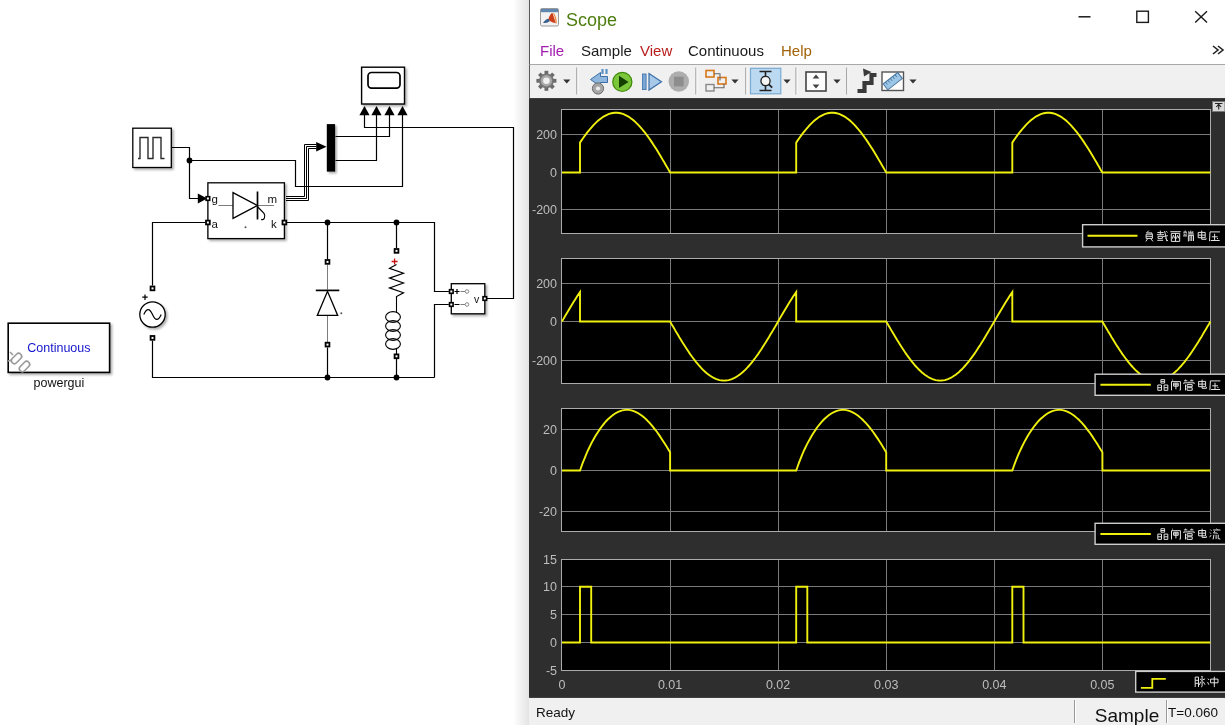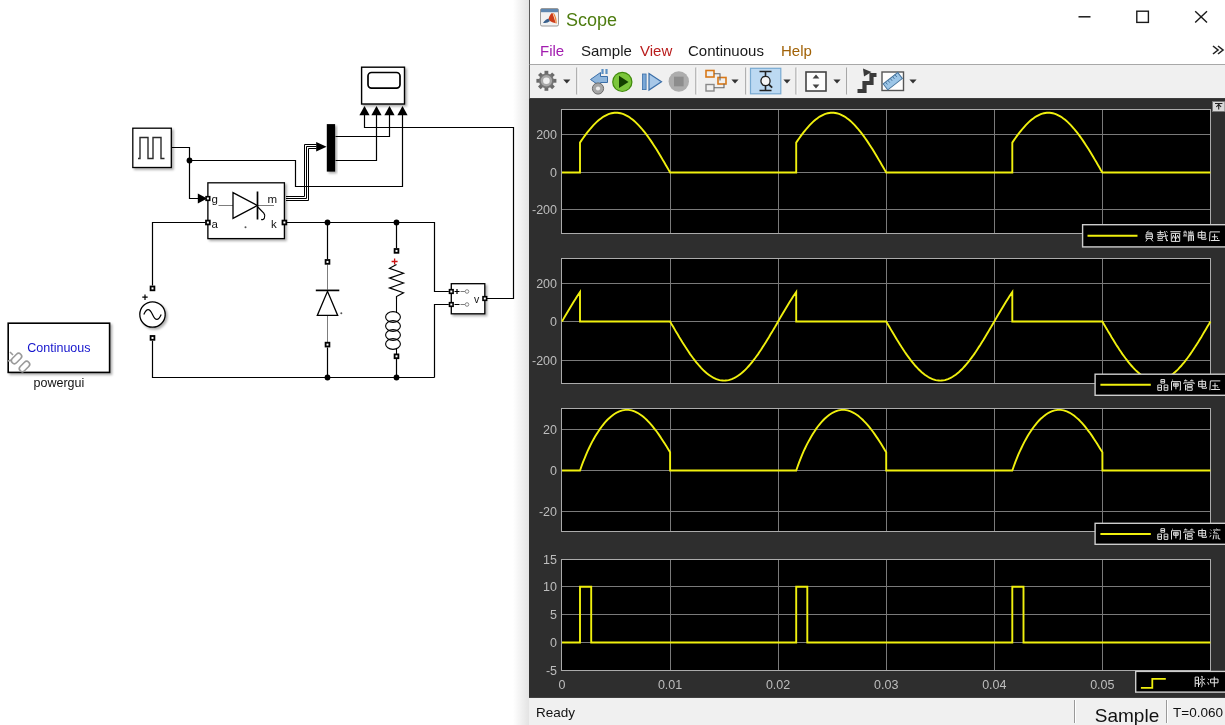--- a/index.html
+++ b/index.html
@@ -229,12 +229,12 @@
     <rect x="683.5" y="2.5" width="12.5" height="10" fill="#d9d9d9" stroke="#777" stroke-width="1"></rect>
     <path d="M689.7,10.5 V6 M687.3,8 l2.4,-2.6 2.4,2.6 M686,4.5 h7.4" stroke="#222" stroke-width="1.1" fill="none"></path>
   </svg>
 <div class="abs" style="left:529px;top:697px;width:696px;height:28px;background:#f0f0f0;border-top:1.5px solid #3f3f3f"></div>
 <span class="abs" style="left:536px;top:705px;font-size:13.5px;color:#111">Ready</span>
 <div class="abs" style="left:1073.6px;top:700px;width:1px;height:23px;background:#999"></div>
 <div class="abs" style="left:1074.6px;top:700px;width:1px;height:23px;background:#fff"></div>
 <span class="abs" style="left:1075px;top:705px;width:104px;text-align:center;font-size:19px;color:#111">Sample based</span>
 <div class="abs" style="left:1165.5px;top:700px;width:1px;height:23px;background:#999"></div>
 <div class="abs" style="left:1166.5px;top:700px;width:1px;height:23px;background:#fff"></div>
-<span class="abs" style="left:1168px;top:705px;width:55px;text-align:right;font-size:13.5px;color:#111">T=0.060</span>
+<span class="abs" style="left:1168px;top:705px;width:55px;text-align:left;font-size:13.5px;color:#111">T=0.060</span>
 </body></html>

